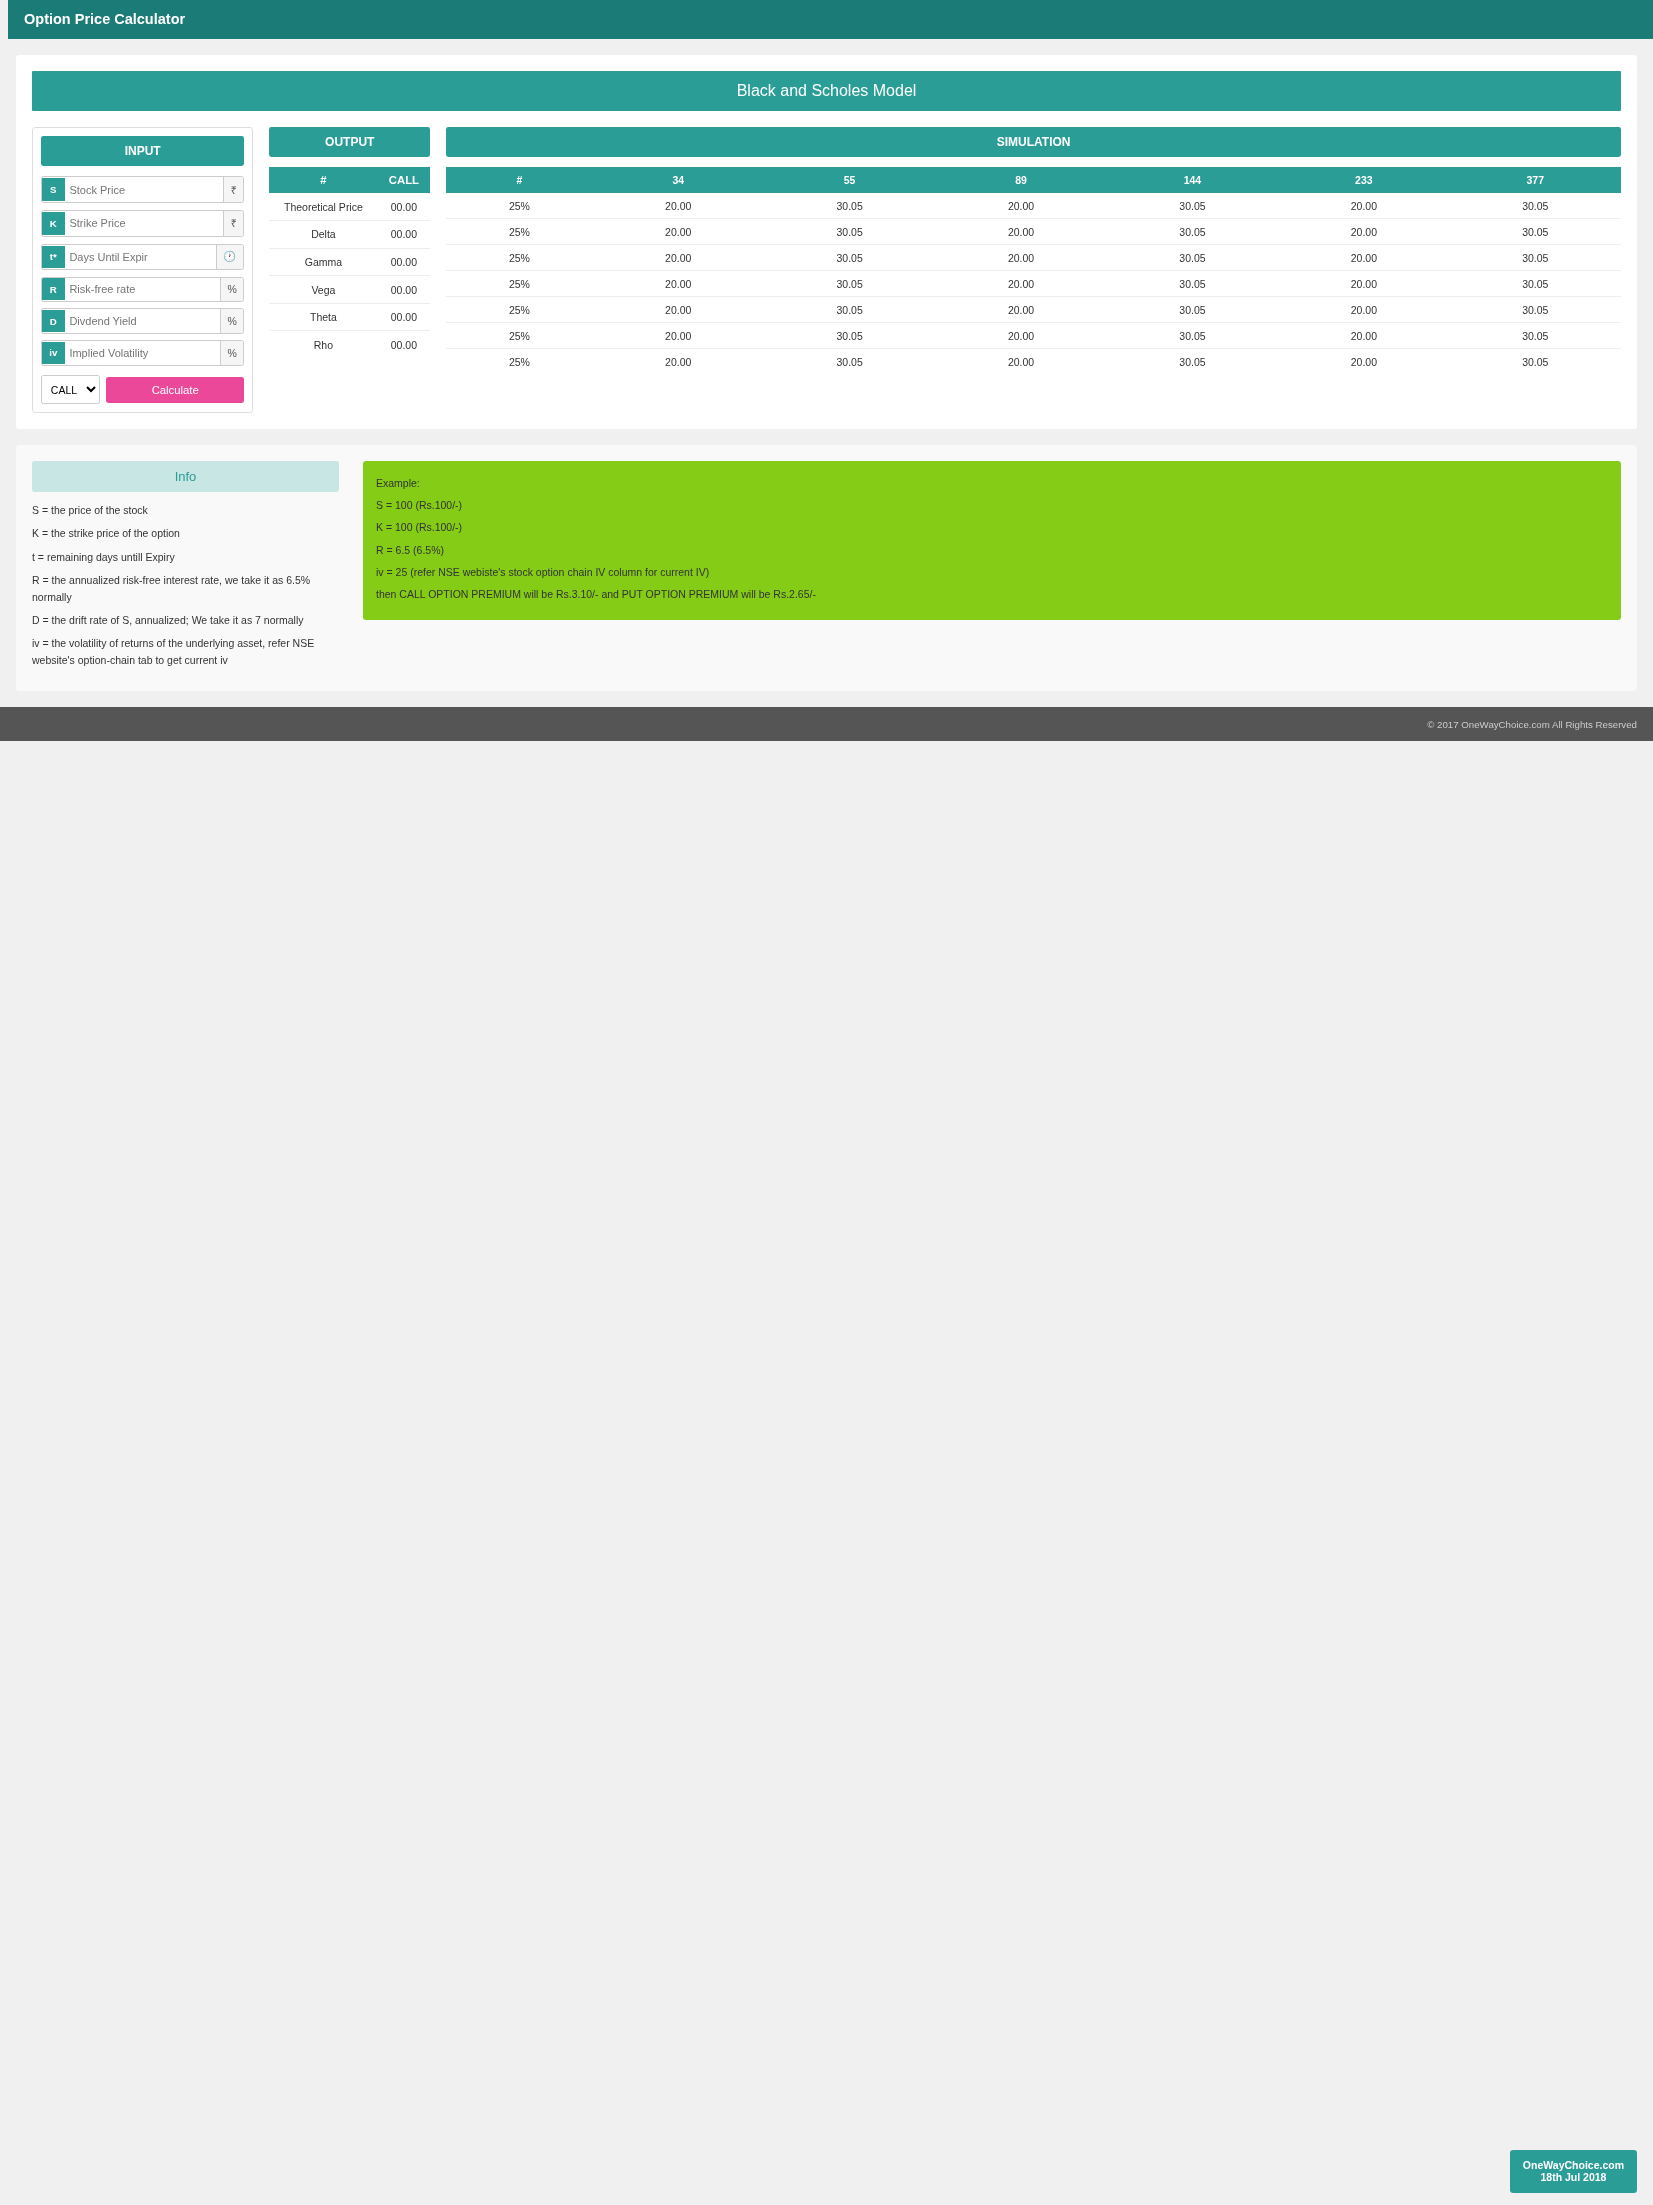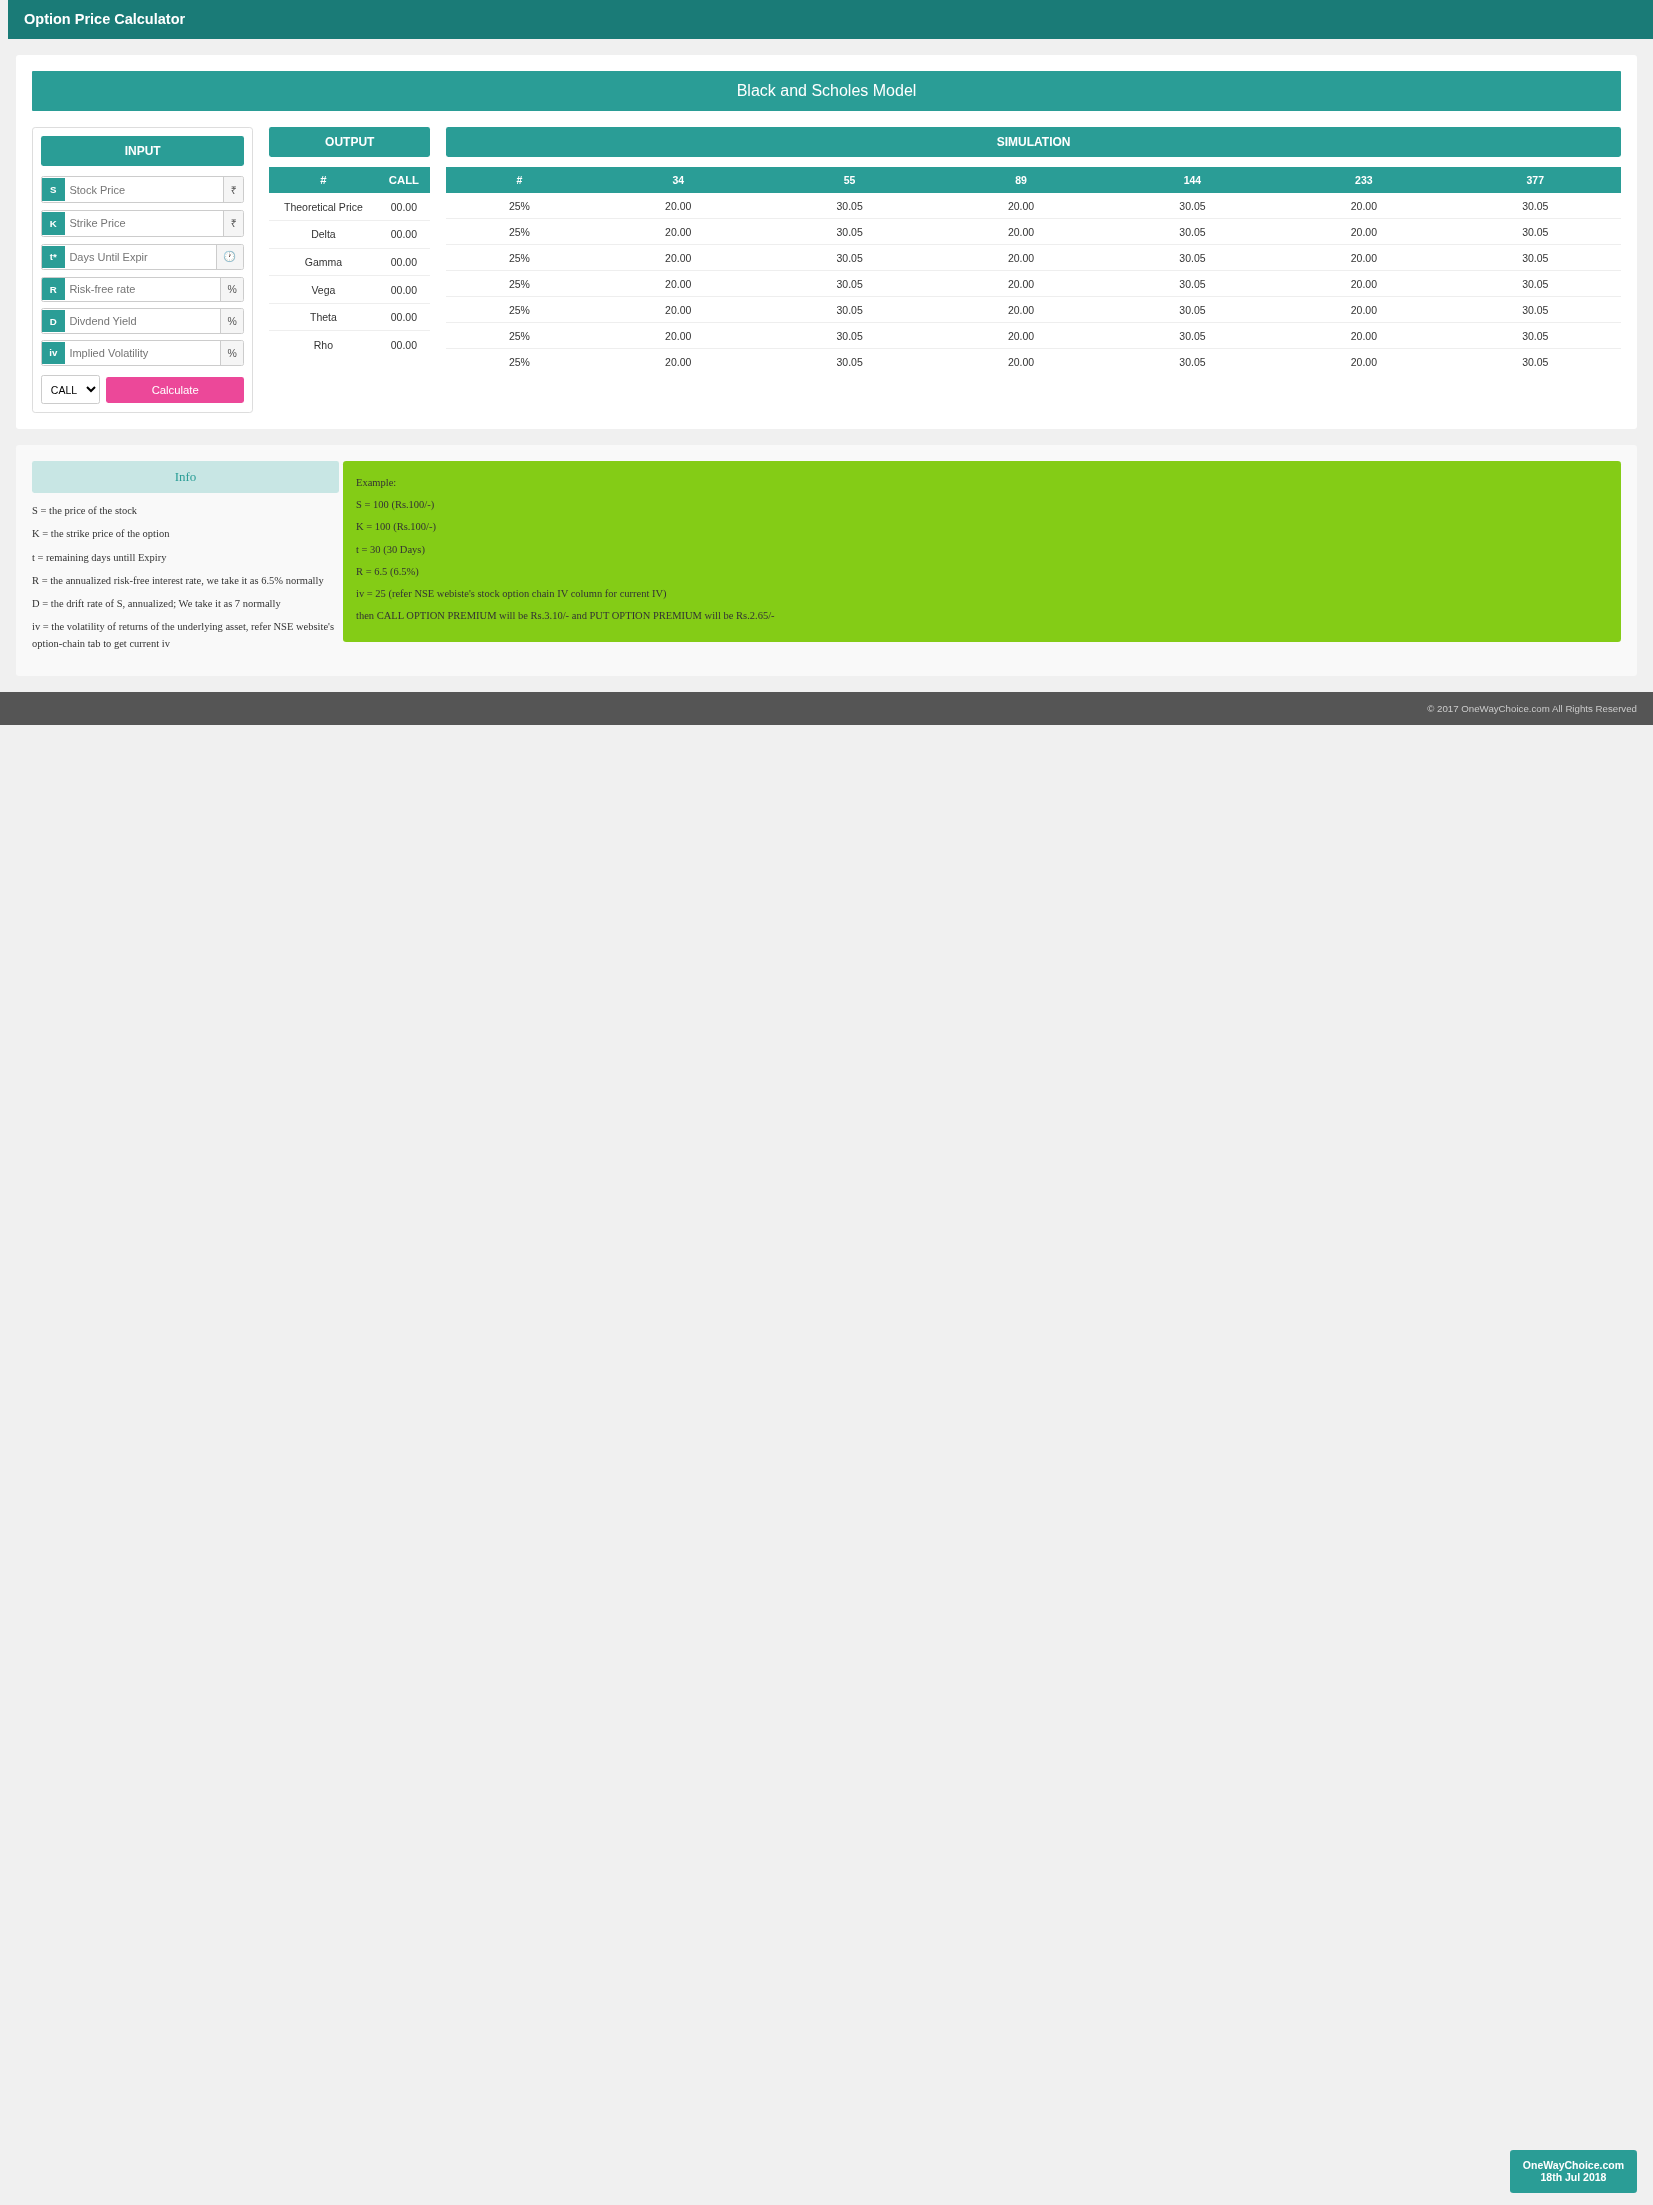--- a/index.html
+++ b/index.html
@@ -165,23 +165,22 @@
 
     
     .info-section {
       background: #f9f9f9;
       margin: 16px;
       padding: 16px;
       border-radius: 3.2px;
     }
     .info-two-col {
       display: flex;
-      gap: 4px;
+      gap: 24px;
       align-items: flex-start;
-      font-family: Liberation Serif, serif;
     }
     .info-left {
       flex: 0 0 307px;
     }
     .info-header {
       background: #c8e6e4;
       color: #2a9d96;
       text-align: center;
       padding: 8px;
       font-size: 13px;
@@ -428,21 +427,20 @@
           <p>D = the drift rate of S, annualized; We take it as 7 normally</p>
           <p>iv = the volatility of returns of the underlying asset, refer NSE website's option-chain tab to get current iv</p>
         </div>
     </div>
 
     <div class="info-right">
       <p>Example:</p>
       <div id="example-lines">
           <p>S = 100 (Rs.100/-)</p>
           <p>K = 100 (Rs.100/-)</p>
-          <p>t = 30 (30 Days)</p>
           <p>R = 6.5 (6.5%)</p>
           <p>iv = 25 (refer NSE webiste's stock option chain IV column for current IV)</p>
           <p>then CALL OPTION PREMIUM will be Rs.3.10/- and PUT OPTION PREMIUM will be Rs.2.65/-</p>
         </div>
     </div>
   </div>
 </div>
 
 <div class="footer">
   <span>© 2017 OneWayChoice.com All Rights Reserved</span>

